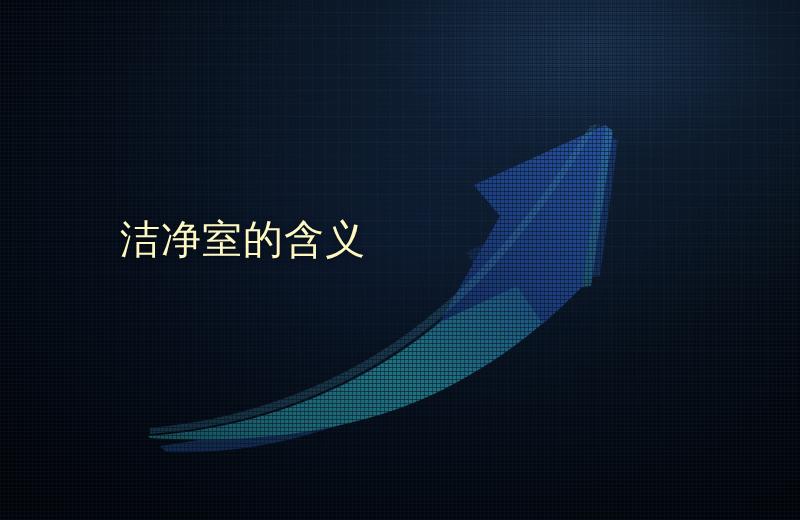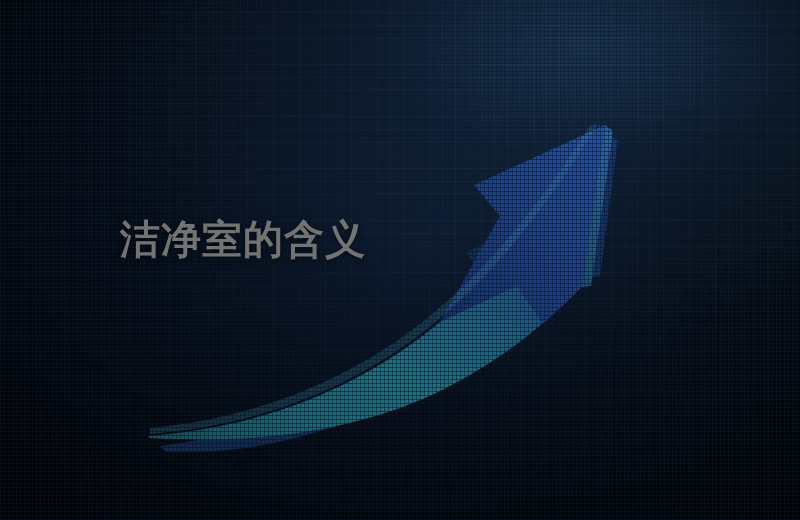--- a/index.html
+++ b/index.html
@@ -126,22 +126,22 @@
 
   
   .title {
     position: absolute;
     left: 120px;
     top: 216px;
     margin: 0;
     font-size: 40px;
     line-height: 1.15;
     letter-spacing: 1px;
-    font-weight: 700;
-    color: #737373;
+    font-weight: 400;
+    color: #fef9c3;
     white-space: nowrap;
     text-shadow: 0 1px 6px rgba(0,0,0,0.55);
   }
 </style>
 </head>
 <body>
 
 <div id="slide">
 
   <div class="bg-base"></div>

